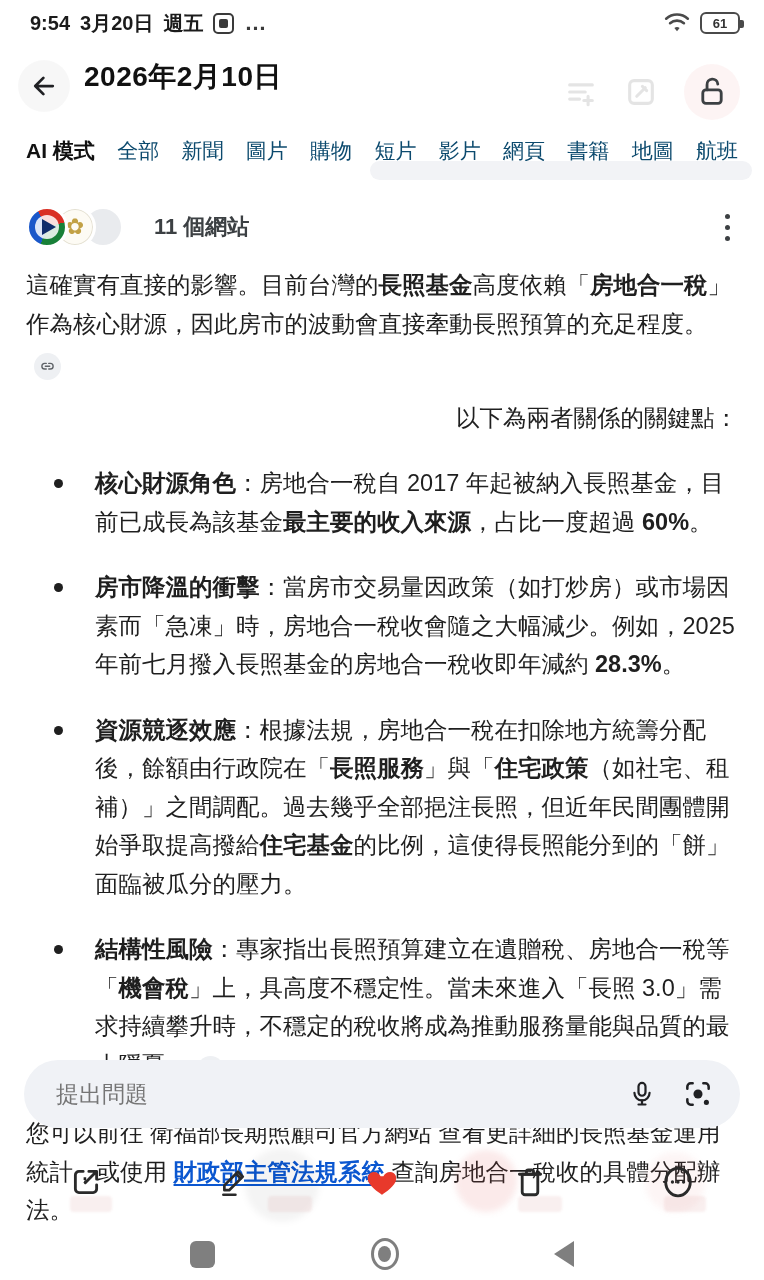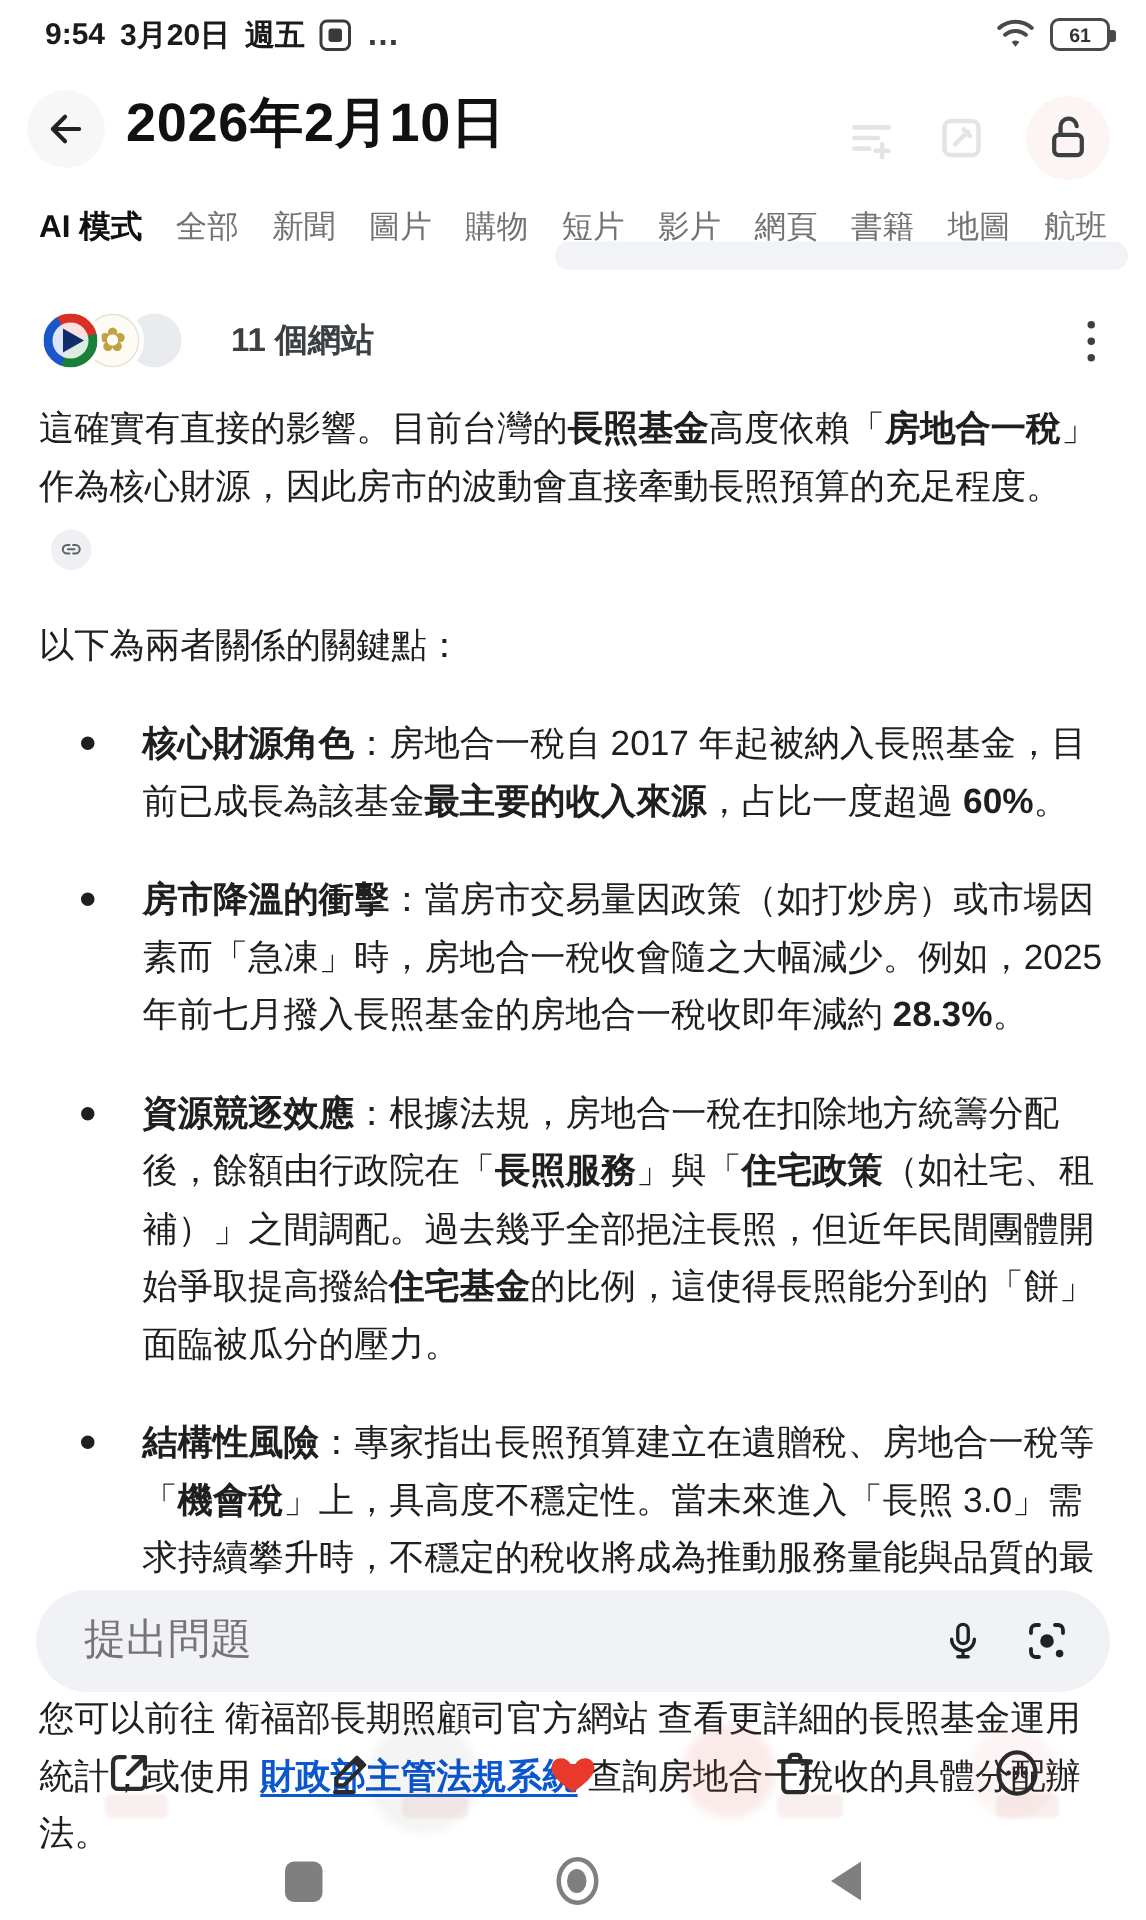--- a/index.html
+++ b/index.html
@@ -14,29 +14,29 @@
   .sb-appicon i { width:9px; height:9px; background:#3a3a3a; border-radius:2px; display:block; }
   .sb-dots { font-size:22px; letter-spacing:1px; color:#3a3a3a; font-weight:700; line-height:10px; }
   .sb-right { margin-left:auto; display:flex; align-items:center; gap:10px; }
   .battery { position:relative; width:40px; height:22px; border:2px solid #4a4a4a; border-radius:6px; display:flex; align-items:center; justify-content:center; font-size:13px; font-weight:700; color:#333; }
   .battery:after { content:""; position:absolute; right:-6px; top:6px; width:4px; height:8px; background:#4a4a4a; border-radius:0 2px 2px 0; }
 
   
   .header { display:flex; align-items:flex-start; padding:16px 24px 0 18px; }
   .back-btn { width:52px; height:52px; border-radius:50%; background:rgba(0,0,0,0.03); display:flex; align-items:center; justify-content:center; margin-top:2px; }
   .title-block { margin-left:14px; }
-  .page-title { font-size:36px; font-weight:700; color:#111; letter-spacing:0.5px; }
+  .page-title { font-size:28px; font-weight:700; color:#111; letter-spacing:0.5px; }
   .page-subtitle { font-size:19px; color:#8a8f94; margin-top:4px; }
   .header-right { margin-left:auto; display:flex; align-items:center; gap:26px; margin-top:6px; }
   .ghost-ic { opacity:0.10; }
   .lock-wrap { width:56px; height:56px; border-radius:50%; background:rgba(244,180,180,0.14); display:flex; align-items:center; justify-content:center; }
 
   
   .tabs { display:flex; justify-content:space-between; align-items:center; padding:0 26px; margin-top:12px; height:38px; }
-  .tab { font-size:21px; color:#737373; white-space:nowrap; }
+  .tab { font-size:21px; color:#0c4a6e; white-space:nowrap; }
   .tab.active { color:#111; font-weight:700; }
 
   
   .pill-remnant { position:absolute; left:370px; top:161px; width:382px; height:19px; border-radius:10px; background:#f2f3f6; }
 
   
   .sources { display:flex; align-items:center; padding:0 24px 0 26px; margin-top:34px; height:46px; }
   .fav-stack { display:flex; align-items:center; }
   .fav { width:42px; height:42px; border-radius:50%; border:3px solid #fff; position:relative; }
   .fav-1 { background:conic-gradient(from 200deg,#1a57c9 0 130deg,#d93025 130deg 235deg,#188038 235deg 360deg); z-index:3; }
@@ -47,31 +47,31 @@
   .fav-3 { background:#e9ebee; z-index:1; margin-left:-14px; }
   .sources-label { margin-left:30px; font-size:22px; font-weight:600; color:#3c4043; }
   .kebab { margin-left:auto; display:flex; flex-direction:column; gap:6px; padding:6px 10px; }
   .kebab i { width:5px; height:5px; border-radius:50%; background:#3c4043; display:block; }
 
   
   .content { padding:0 26px; font-size:23.5px; line-height:38.5px; color:#1f1f1f; }
   .content .b { font-weight:700; }
   .content .lnk { color:#0b57d0; font-weight:700; text-decoration:underline; text-underline-offset:4px; }
   .p1 { margin-top:16px; }
-  .p2 { margin-top:29px; }
+  .p2 { margin-top:17px;text-align:right; }
   .answer-list { list-style:none; margin-top:27px; }
   .answer-list li { position:relative; padding-left:69px; margin-bottom:27px; }
   .answer-list li:before { content:""; position:absolute; left:28px; top:15px; width:9px; height:9px; border-radius:50%; background:#1f1f1f; }
   .p3 { margin-top:30px; }
   .p4 { margin-top:31px; }
   .link-chip { display:inline-flex; align-items:center; justify-content:center; width:27px; height:27px; border-radius:50%; background:#eef0f3; vertical-align:-4px; margin-left:8px; }
 
   
   .ask-bar { position:absolute; left:24px; right:24px; top:1060px; height:68px; background:#f0f2f6; border-radius:34px; display:flex; align-items:center; padding:0 26px 0 32px; }
-  .ask-placeholder { font-size:28px; color:#4d7c0f; flex:1; border:none; background:transparent; outline:none; font-family:Liberation Serif, serif; }
+  .ask-placeholder { font-size:23px; color:#4d7c0f; flex:1; border:none; background:transparent; outline:none; font-family:Liberation Sans, sans-serif; }
   .ask-icons { display:flex; align-items:center; gap:26px; }
 
   
   .toolbar { position:absolute; left:0; right:0; top:1146px; height:72px; display:flex; align-items:center; justify-content:space-between; padding:0 62px; }
   .tool-btn { width:48px; height:48px; display:flex; align-items:center; justify-content:center; position:relative; z-index:2; }
   .ghost-blob { position:absolute; border-radius:50%; filter:blur(3px); z-index:1; }
   .gb1 { left:245px; top:1148px; width:74px; height:74px; background:rgba(0,0,0,0.045); }
   .gb2 { left:455px; top:1150px; width:62px; height:62px; background:rgba(225,80,80,0.12); }
   .gb3 { left:645px; top:1152px; width:60px; height:60px; background:rgba(225,110,110,0.07); }
   .ghost-label { position:absolute; top:1196px; height:16px; border-radius:4px; background:rgba(205,120,120,0.12); filter:blur(1px); z-index:1; }

